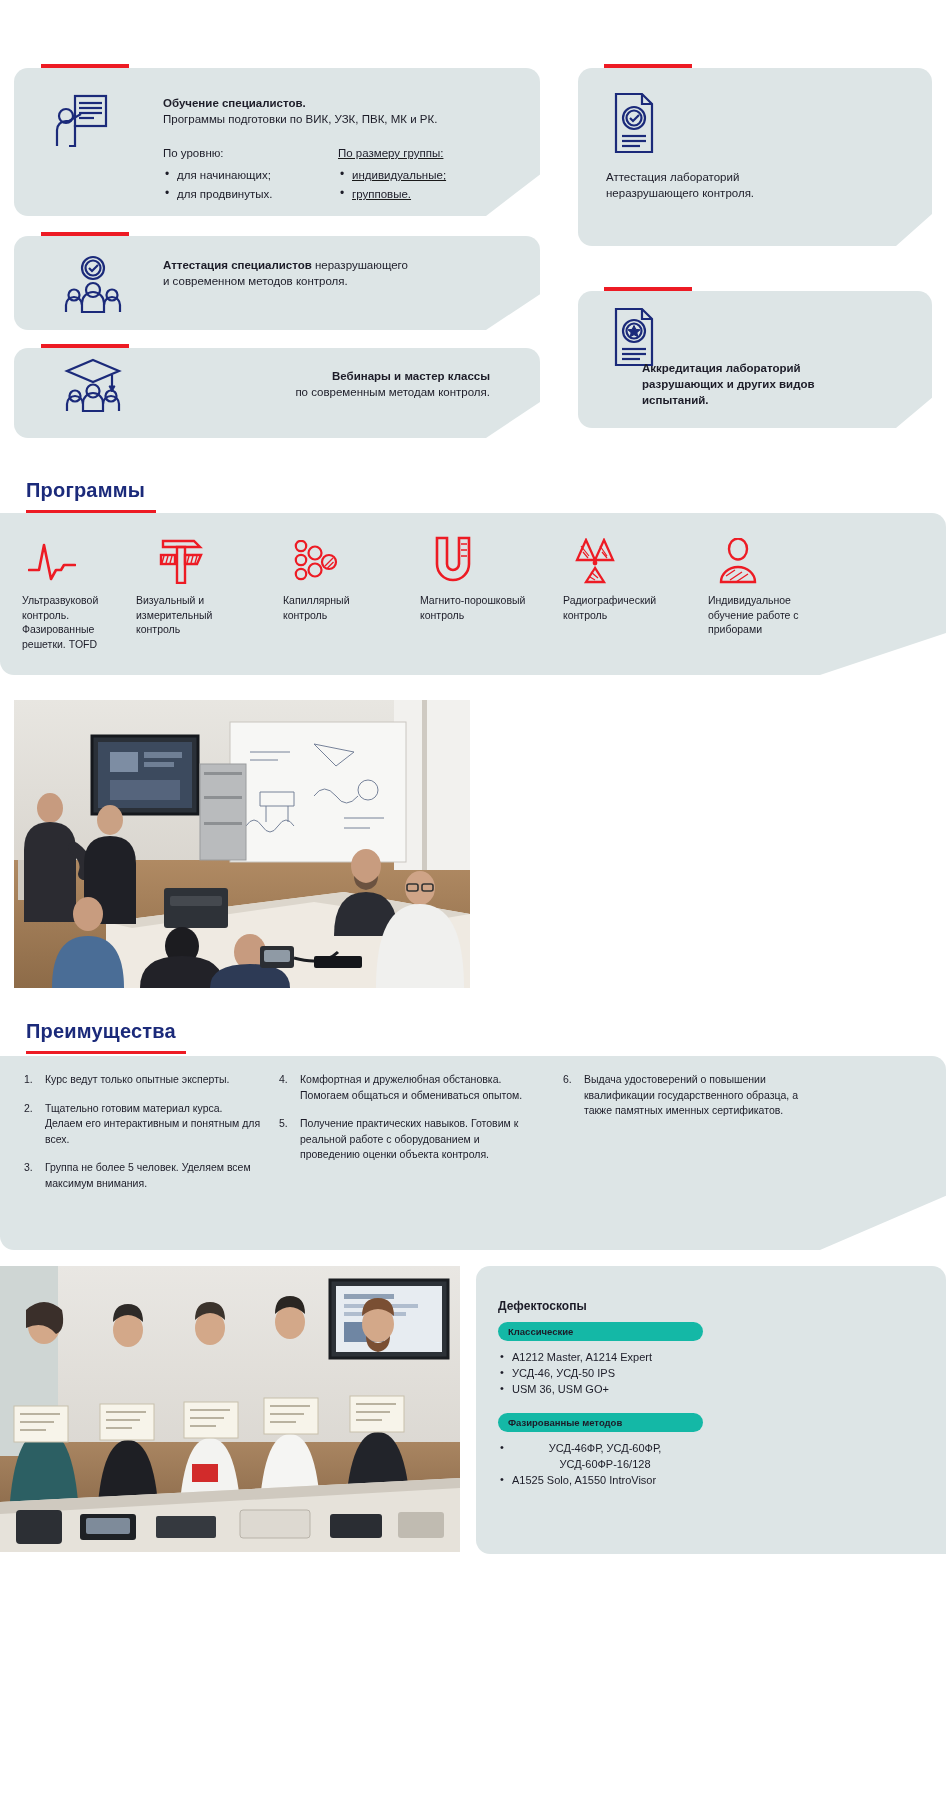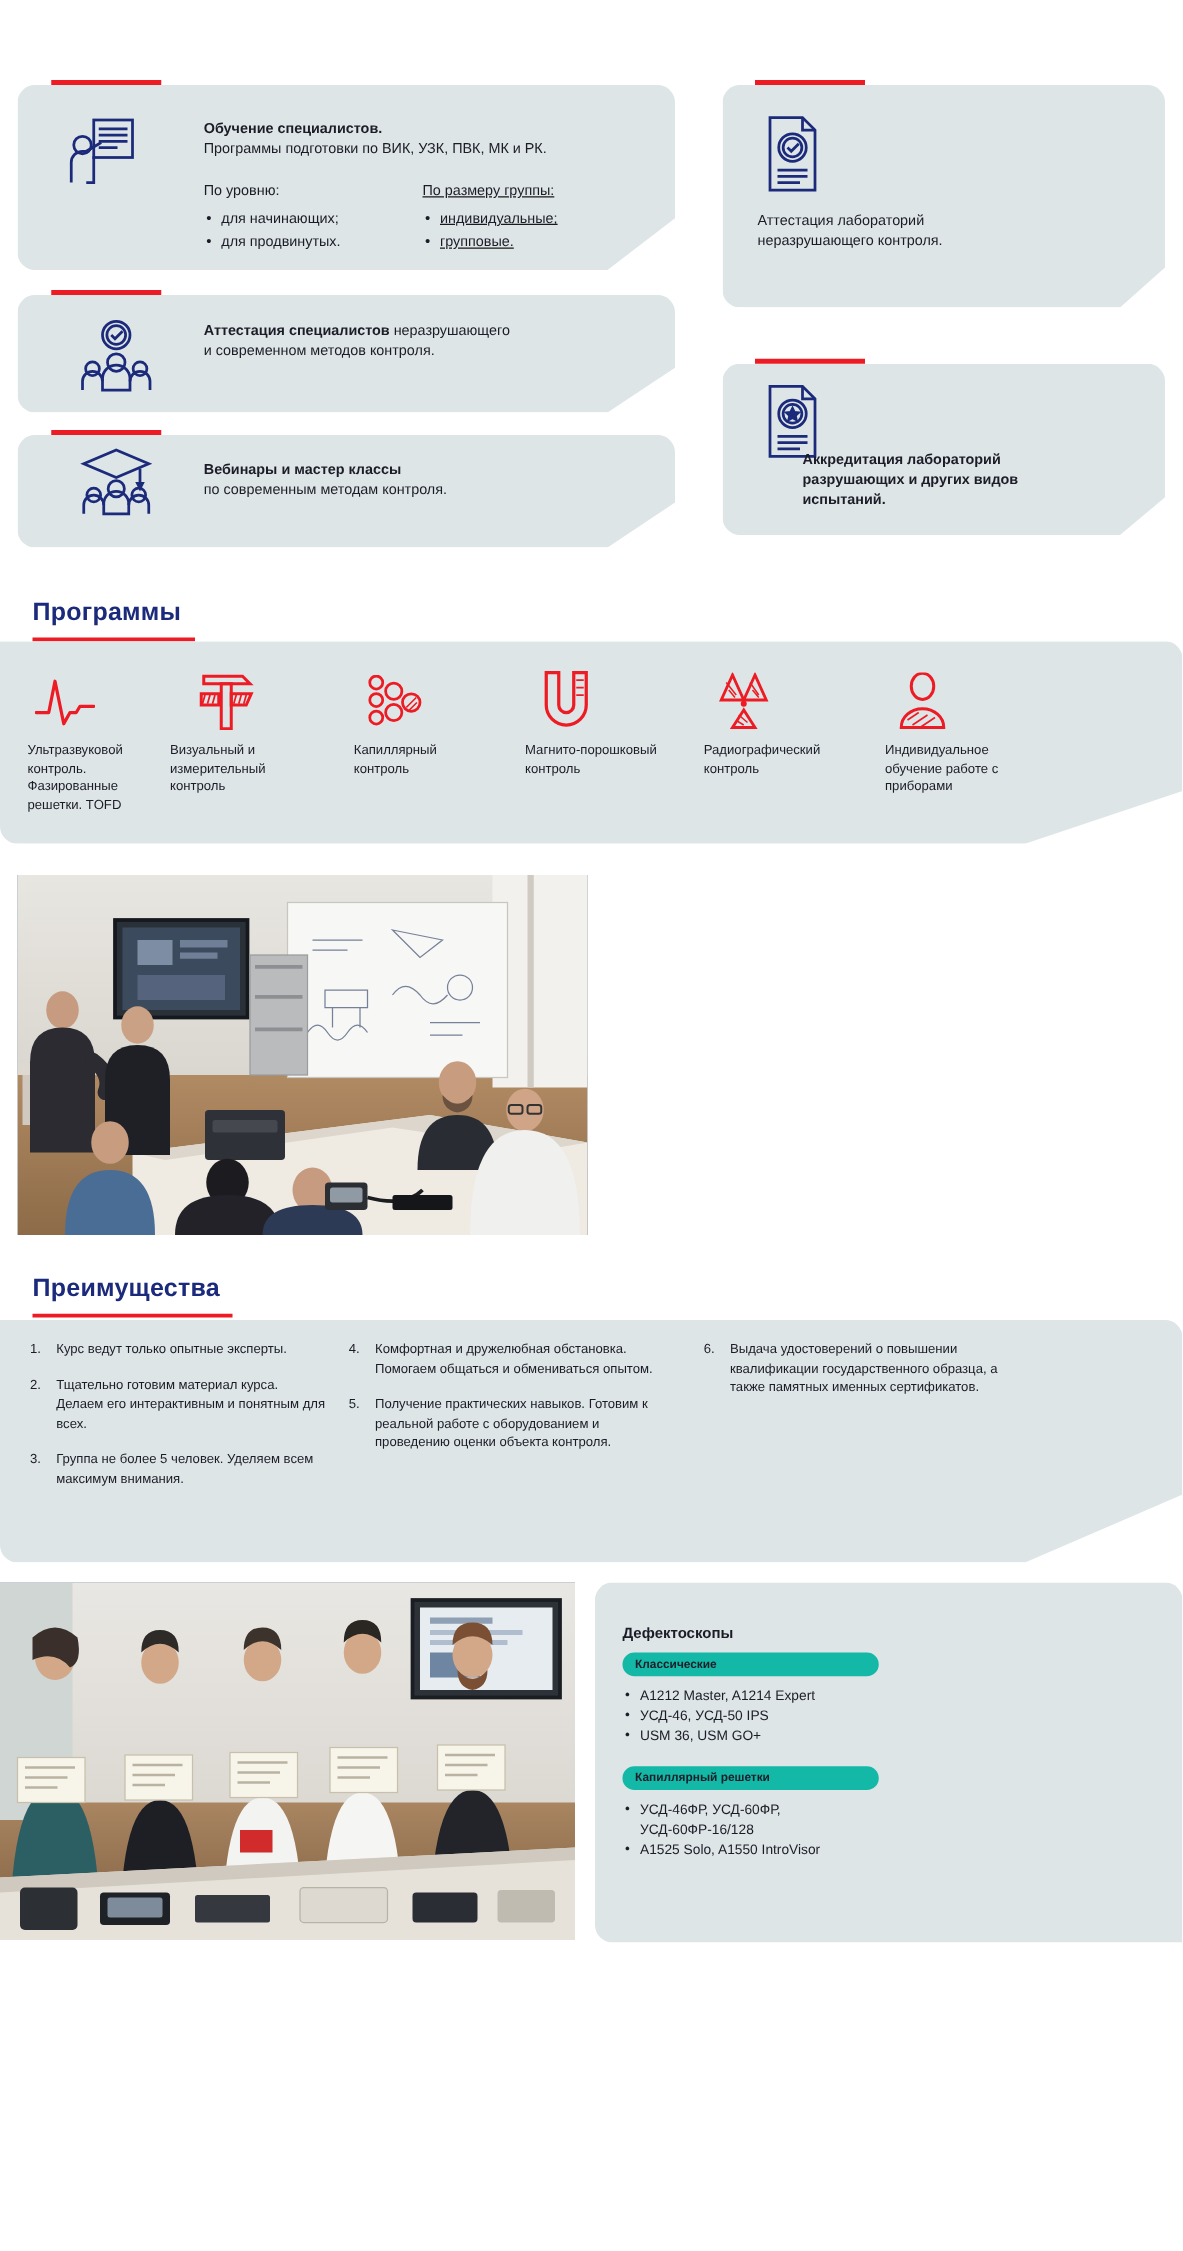--- a/index.html
+++ b/index.html
@@ -269,21 +269,21 @@
     <path d="M47 31 h6 l-3 6 Z" fill="#1b2a7a" stroke-width="1"></path>
     <circle cx="31" cy="36" r="6.5"></circle>
     <path d="M21 56 v-8 a10 10 0 0 1 20 0 v8 Z"></path>
     <circle cx="13" cy="41" r="5.5"></circle>
     <path d="M5 56 v-7 a8 8 0 0 1 16 0"></path>
     <circle cx="49" cy="41" r="5.5"></circle>
     <path d="M41 49 a8 8 0 0 1 16 0 v7"></path>
   </svg>
 </div>
 
-<div class="card-title" style="position:absolute; left:163px; top:368px; width:340px;">
+<div class="card-title" style="position:absolute; left:150px; top:368px; width:340px;text-align:right;">
   <b>Вебинары и мастер классы</b><br>
   <span>по современным методам контроля.</span>
 </div>
 
 <h2 class="section-title" style="left:26px; top:479px;">Программы</h2>
 <div class="title-underline" style="left:26px; top:510px; width:130px;"></div>
 
 <div class="panel r-tr r-bl" style="left:0px; top:513px; width:946px; height:162px;
             clip-path: polygon(0 0, 100% 0, 100% 74%, 820px 100%, 0 100%);"></div>
 
@@ -559,18 +559,18 @@
 
   <div class="eq-h">Дефектоскопы</div>
 
   <div class="pill">Классические</div>
   <ul class="eq">
     <li>A1212 Master, A1214 Expert</li>
     <li>УСД-46, УСД-50 IPS</li>
     <li>USM 36, USM GO+</li>
   </ul>
 
-  <div class="pill" style="margin-top:16px;">Капиллярный решетки</div>
+  <div class="pill" style="margin-top:16px;">Фазированные методов</div>
   <ul class="eq">
-    <li style="max-width:200px;">УСД-46ФР, УСД-60ФР, УСД-60ФР-16/128</li>
+    <li style="max-width:200px;text-align:center;">УСД-46ФР, УСД-60ФР, УСД-60ФР-16/128</li>
     <li>A1525 Solo, A1550 IntroVisor</li>
   </ul>
 </div>
 
 </body></html>

